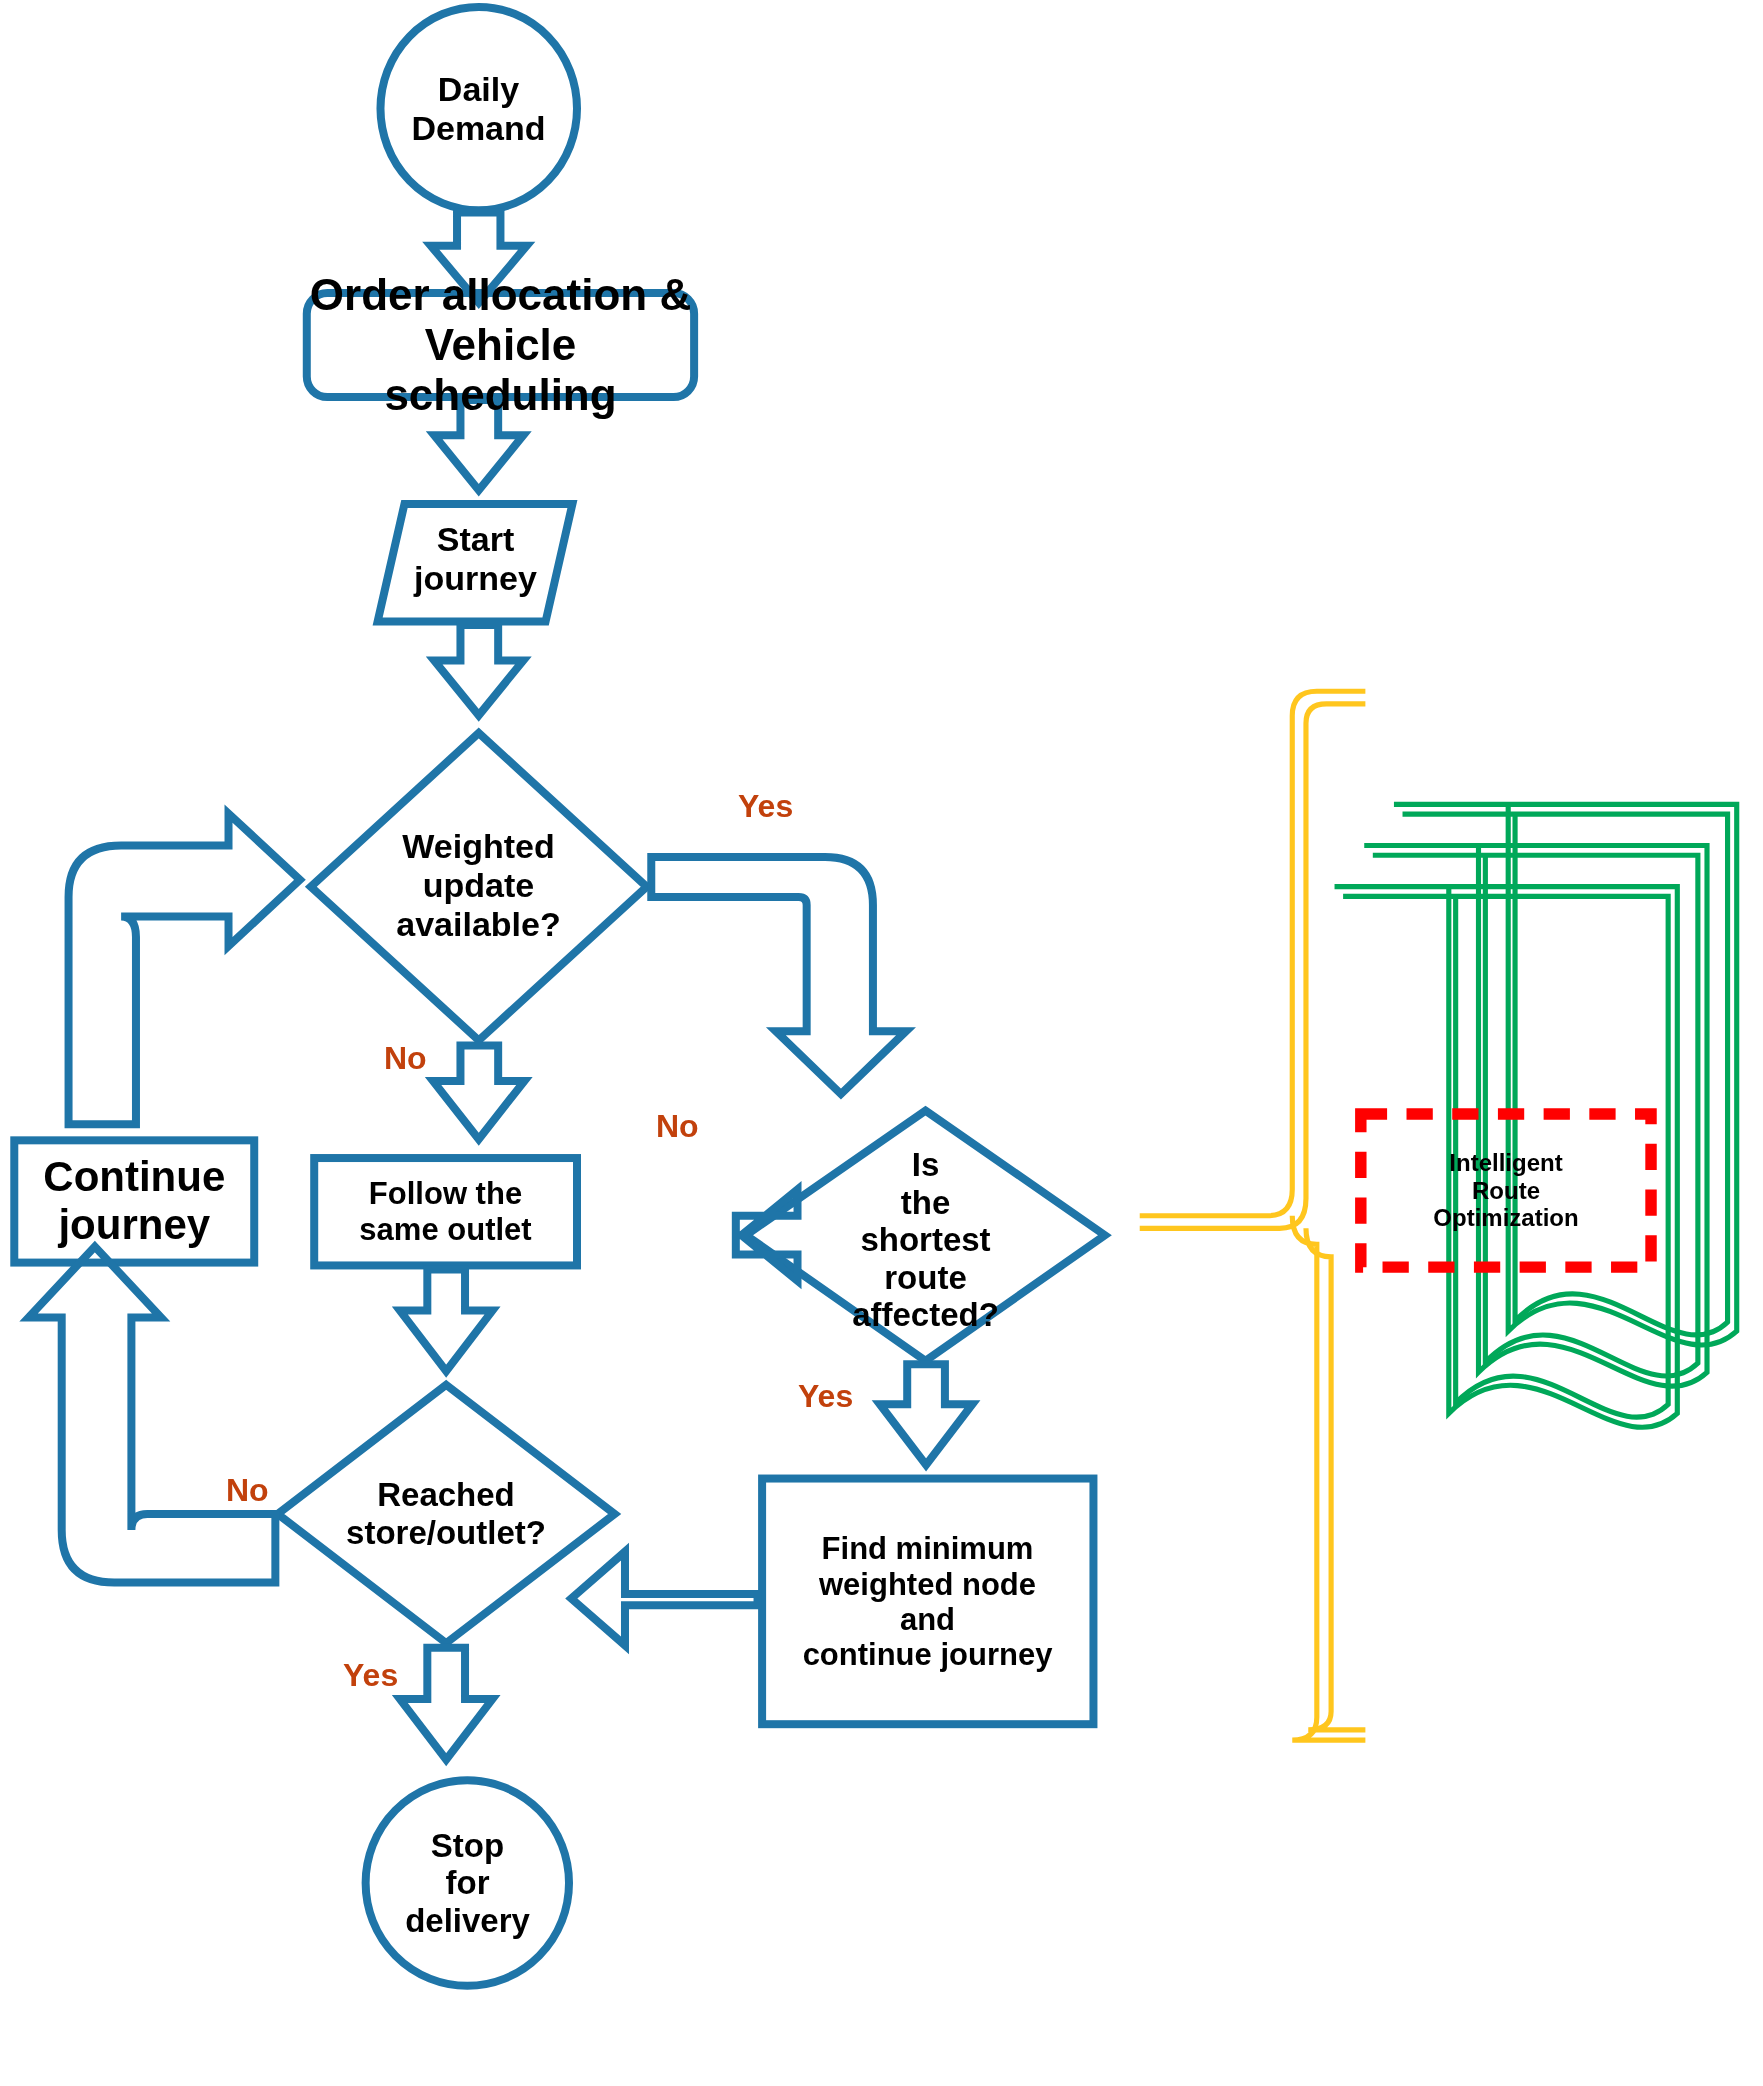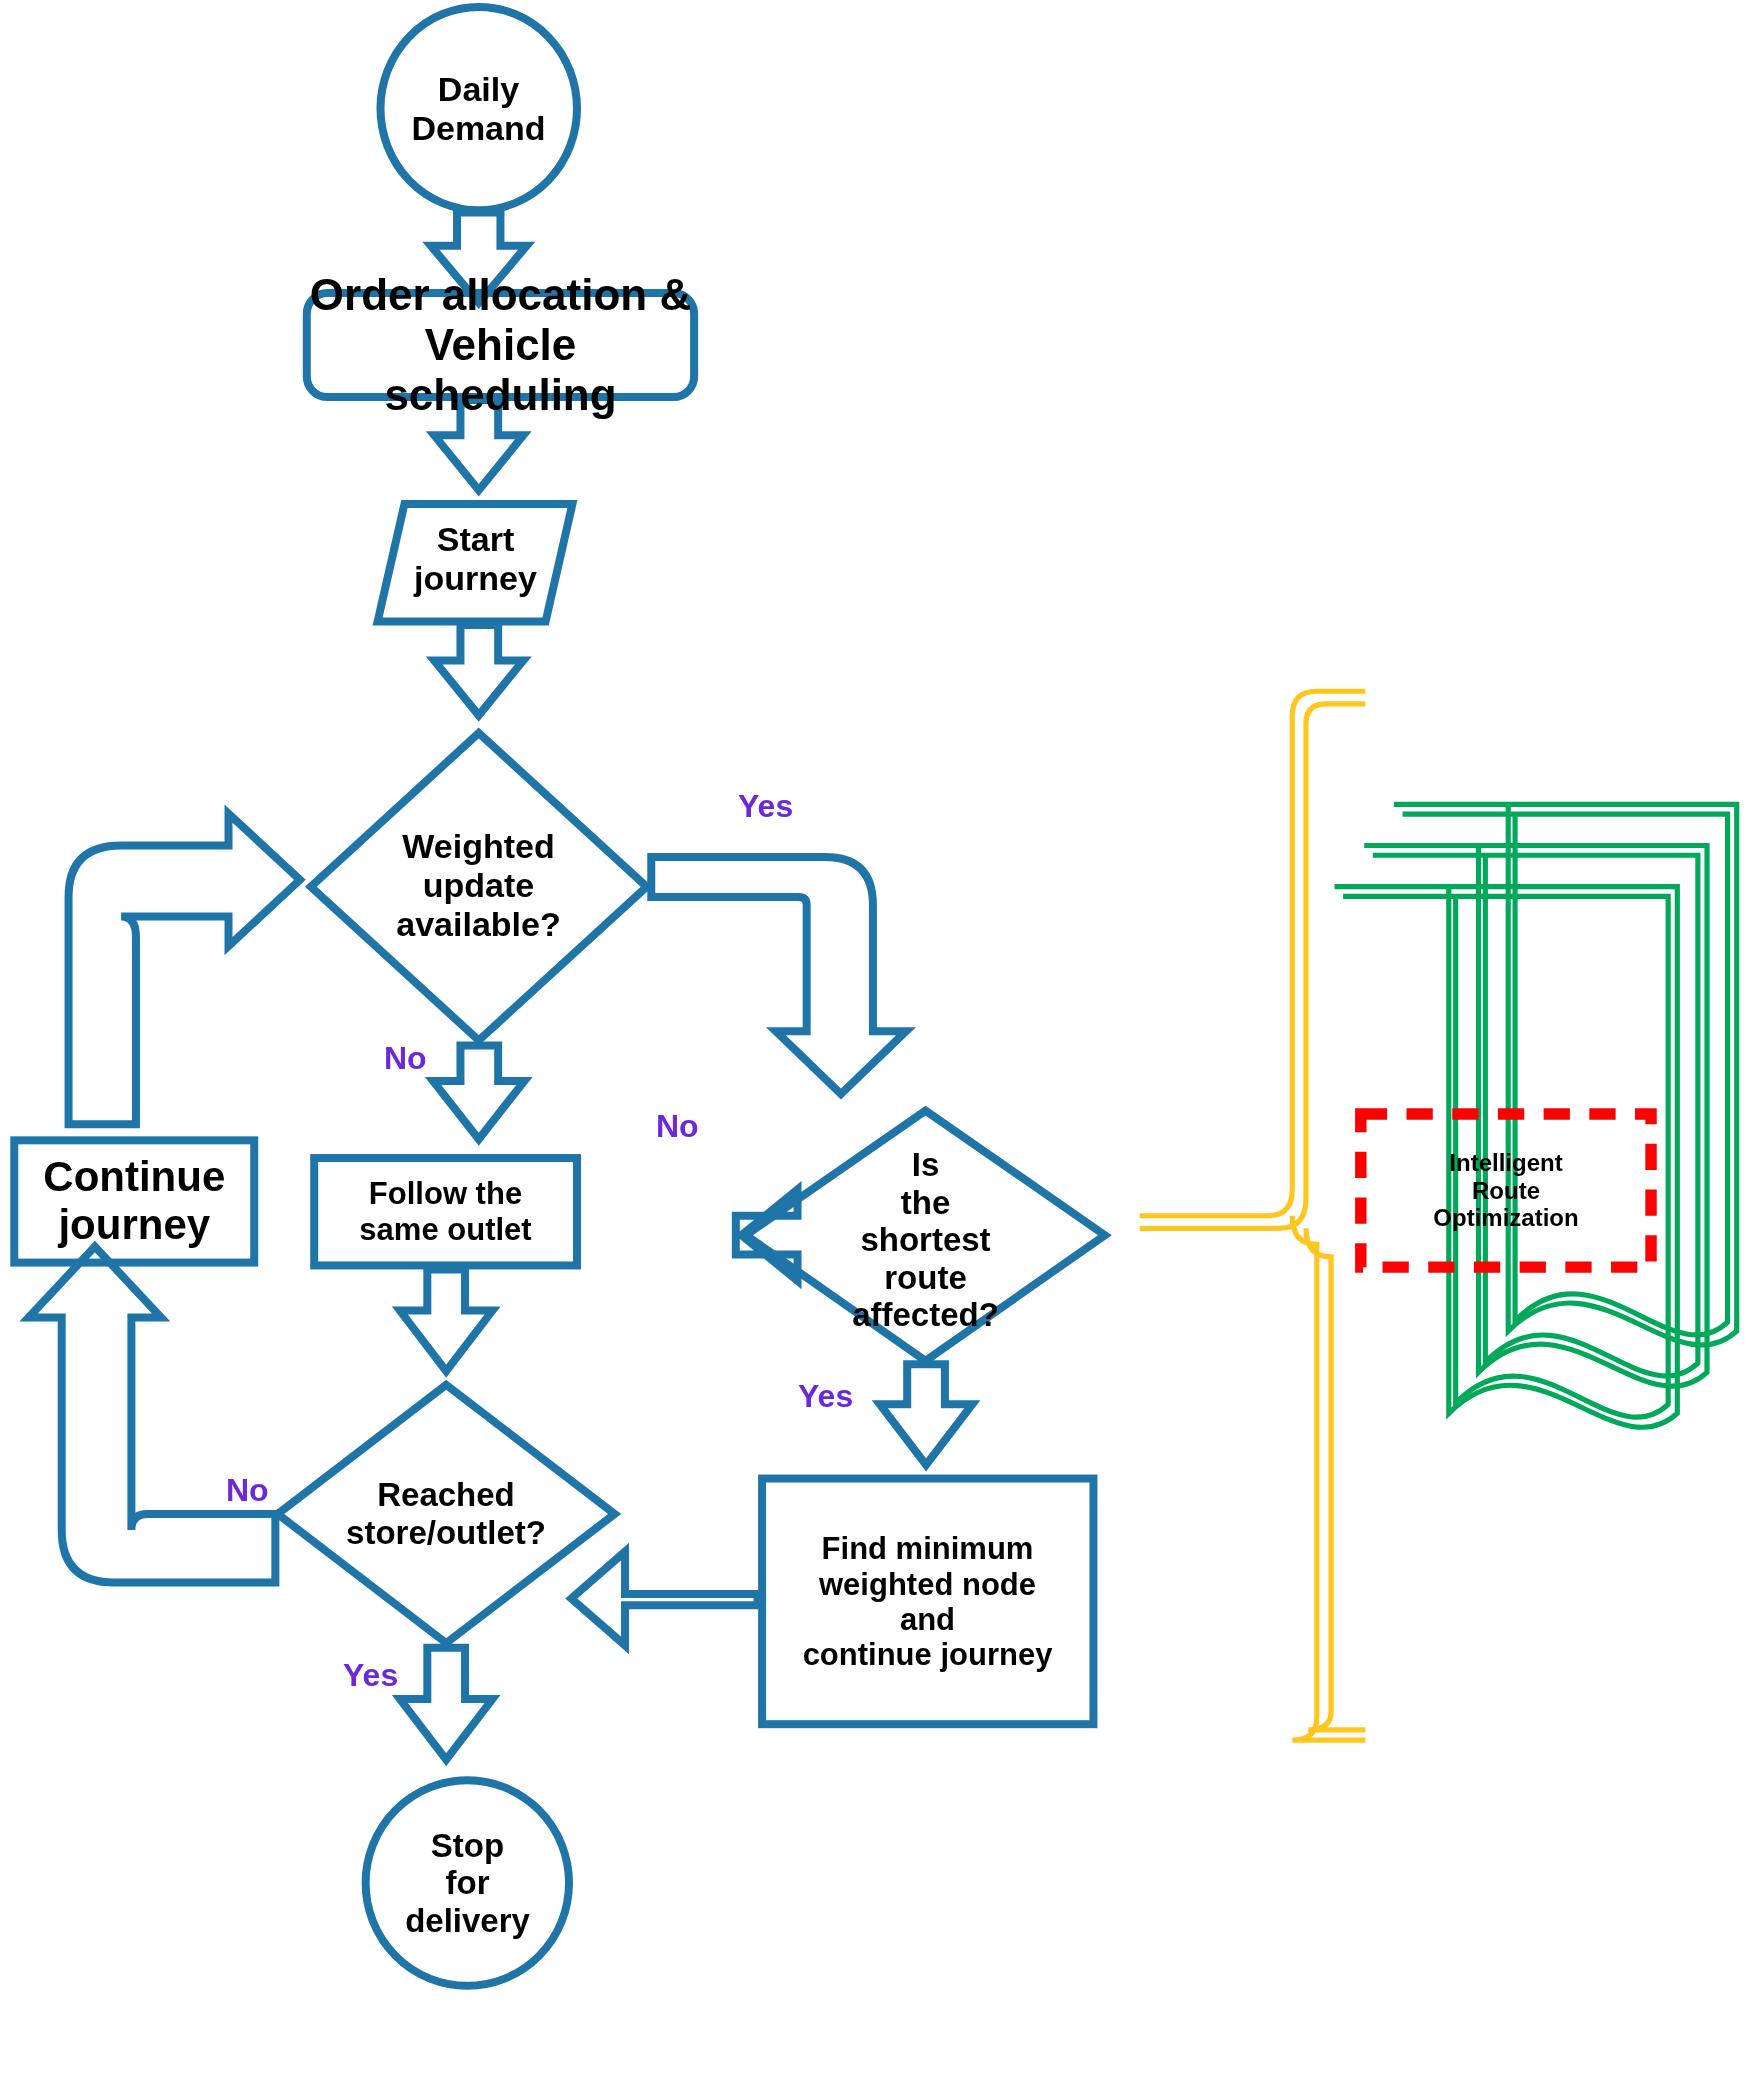--- a/index.html
+++ b/index.html
@@ -32,21 +32,21 @@
     text-align: center;
     color: #000000;
     font-weight: bold;
     font-family: "Liberation Sans", sans-serif;
     line-height: 1.14;
     white-space: pre-line;
     pointer-events: none;
   }
   .edge-label {
     position: absolute;
-    color: #6d28d9;
+    color: #c2410c;
     font-weight: bold;
     font-family: "Liberation Sans", sans-serif;
     white-space: nowrap;
   }
 </style>
 </head>
 <body>
 
 <div id="canvas">
 

